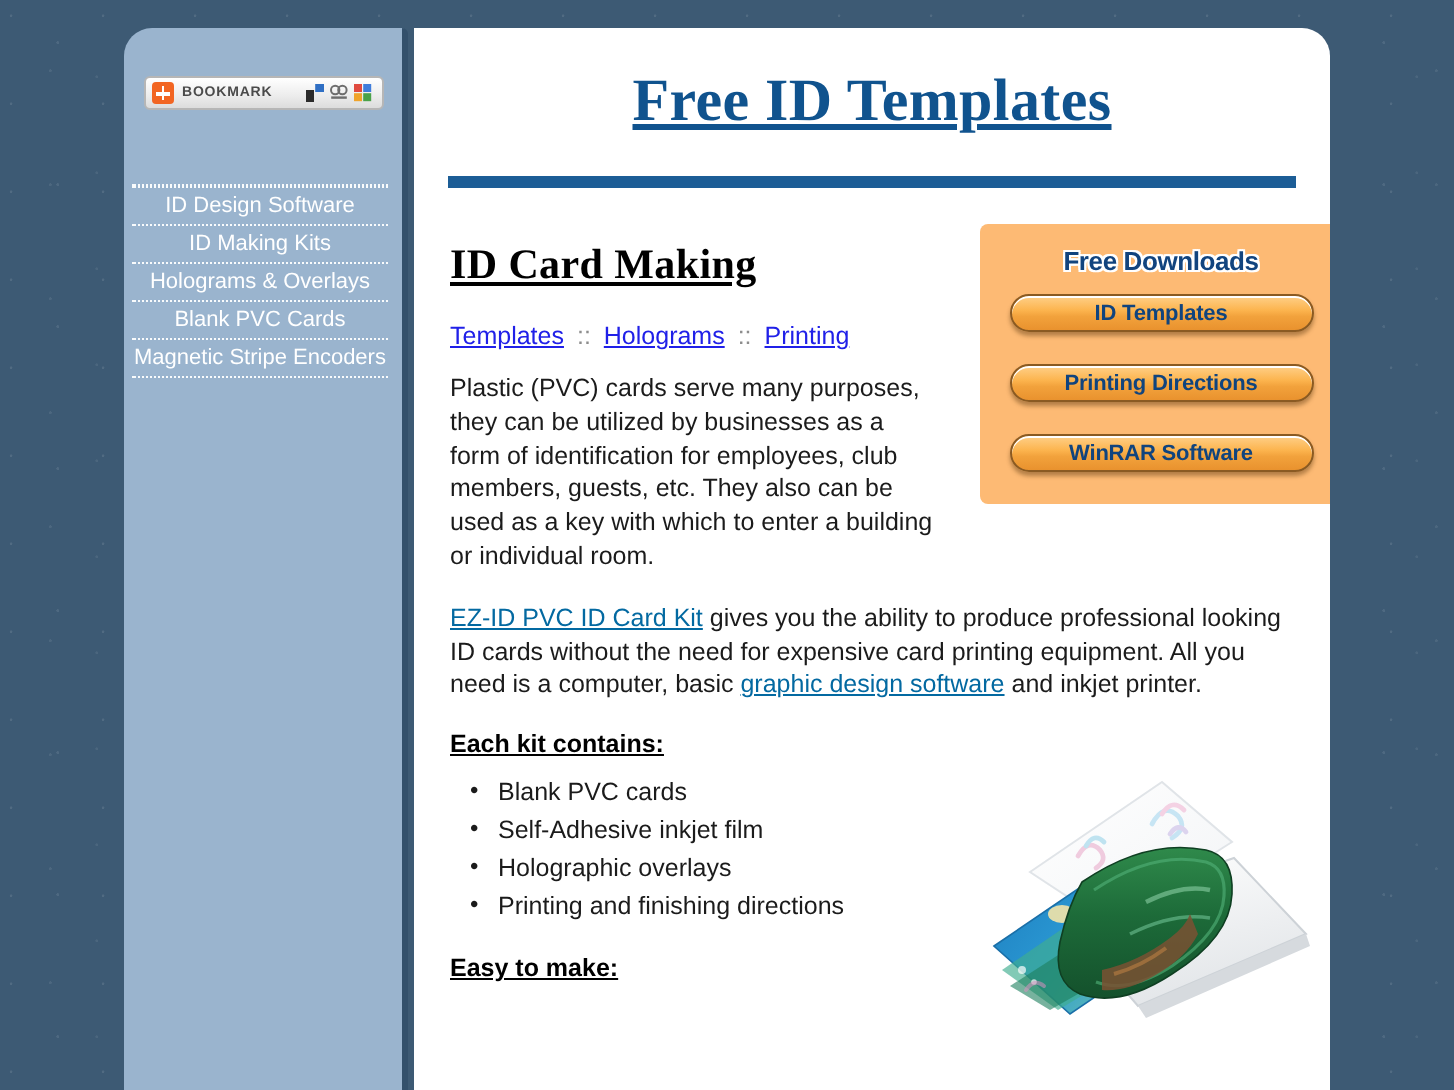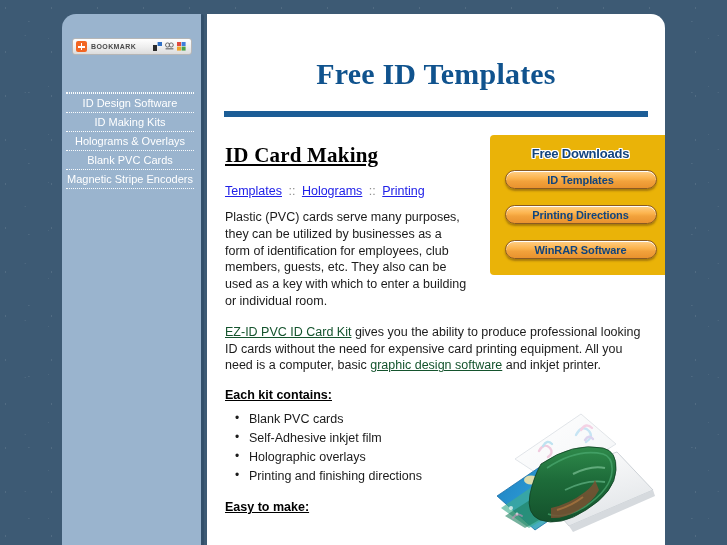--- a/index.html
+++ b/index.html
@@ -118,38 +118,39 @@
     border-top-right-radius: 14px;
     overflow: hidden;
     z-index: 2;
   }
   #site-title {
     text-align: center;
     font-family: "Liberation Serif", serif;
     font-size: 30px;
     font-weight: bold;
     color: #10538e;
-    padding-top: 43px;
+    padding-top: 20px;
     letter-spacing: .2px;
+    text-decoration: underline;
   }
   #title-rule {
     height: 6px;
     background: #1c5d96;
     margin: 20px 17px 0 17px;
   }
 
   #main-body { padding: 26px 22px 0 18px; position: relative; }
 
   #dl-box {
     position: absolute;
     right: -6px;
     top: 18px;
     width: 181px;
     height: 140px;
-    background: #eab308;
+    background: #fdba74;
     border-radius: 4px;
     box-sizing: border-box;
     padding-top: 11px;
   }
   #dl-title {
     text-align: center;
     font-family: "Liberation Sans", sans-serif;
     font-size: 13px;
     font-weight: bold;
     color: #12447e;
@@ -199,21 +200,21 @@
 
   p.body-copy {
     font-size: 12.5px;
     line-height: 16.8px;
     color: #1b1b1b;
     margin: 0 0 14px 0;
     font-family: "Liberation Sans", sans-serif;
   }
   #para-intro { width: 242px; }
   #para-kit { width: 420px; }
-  p.body-copy a { color: #14532d; text-decoration: underline; }
+  p.body-copy a { color: #0369a1; text-decoration: underline; }
 
   h3.list-head {
     font-size: 12.5px;
     font-weight: bold;
     color: #000;
     text-decoration: underline;
     margin: 0 0 8px 0;
     font-family: "Liberation Sans", sans-serif;
   }
   ul.feat {

